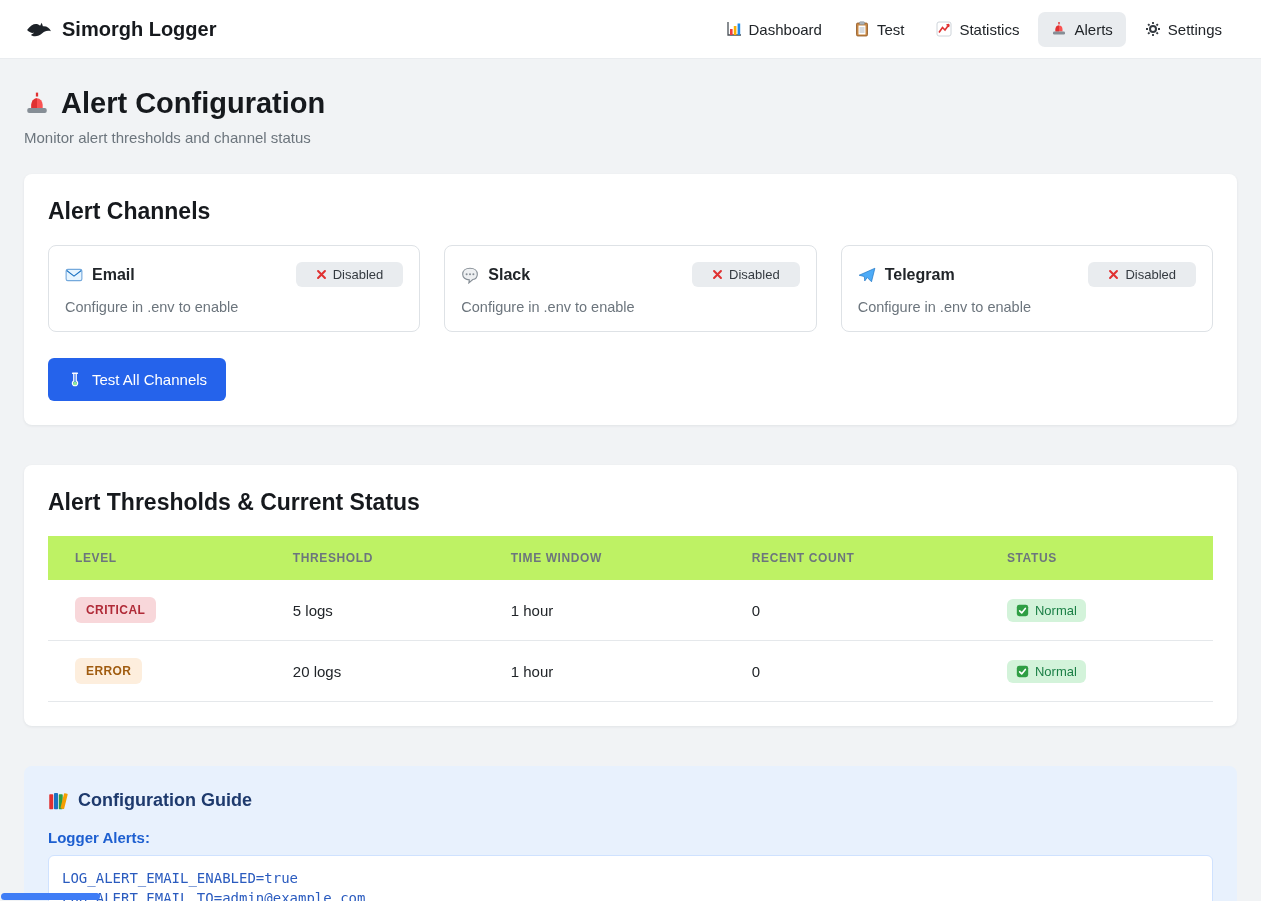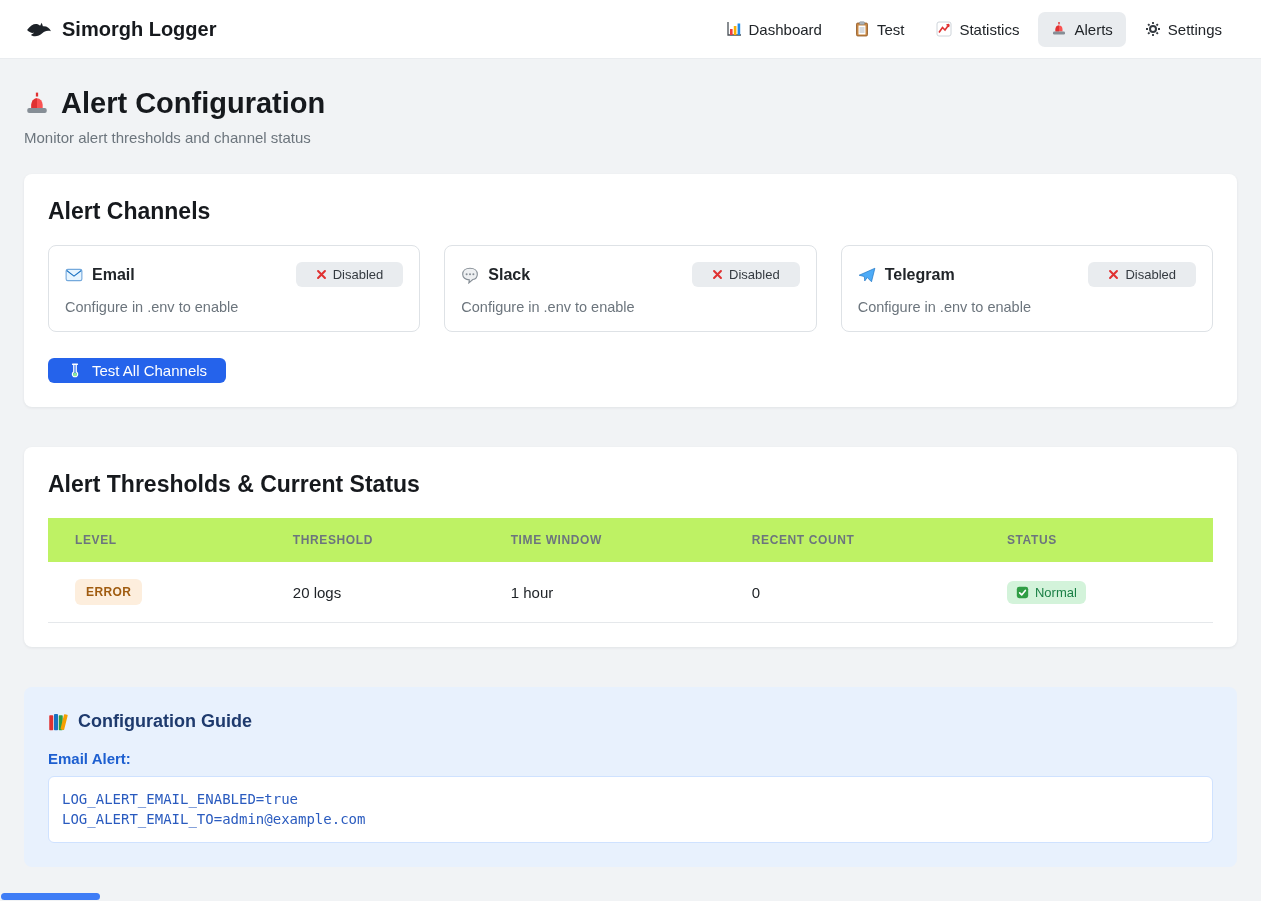--- a/index.html
+++ b/index.html
@@ -73,21 +73,21 @@
     background: #e9ecef; color: #343a40;
     border-radius: 6px; padding: 5px 20px;
     font-size: 13px;
   }
   .channel-hint { margin-top: 12px; font-size: 14.5px; color: #6c757d; }
   .btn-primary {
     margin-top: 26px;
     display: inline-flex; align-items: center; gap: 9px;
     background: #2563eb; color: #ffffff;
     border: none; border-radius: 6px;
-    padding: 4px 19px;
+    padding: 13px 19px;
     font-family: inherit; font-size: 15px;
     cursor: pointer;
   }
 
   
   .thresholds-table { width: 100%; border-collapse: collapse; margin-top: 20px; }
   .thresholds-table th {
     background: #bef264;
     text-align: left;
     font-size: 12px; font-weight: 600;
@@ -358,20 +358,39 @@
           <th>LEVEL</th>
           <th>THRESHOLD</th>
           <th>TIME WINDOW</th>
           <th>RECENT COUNT</th>
           <th>STATUS</th>
         </tr>
       </thead>
       <tbody>
         <tr>
           <td>
+            <span class="level-badge level-critical">CRITICAL</span>
+          </td>
+          <td>5 logs</td>
+          <td>1 hour</td>
+          <td>0</td>
+          <td>
+            <span class="ok-badge">
+              <span>
+                <svg class="icon13" viewBox="0 0 16 16">
+                  <rect x="1" y="1" width="14" height="14" rx="3" fill="#2f9e44"></rect>
+                  <path d="M4.5 8.5 L7 11 L11.5 5.5" stroke="#ffffff" stroke-width="2" fill="none" stroke-linecap="round" stroke-linejoin="round"></path>
+                </svg>
+              </span>
+              <span>Normal</span>
+            </span>
+          </td>
+        </tr>
+        <tr>
+          <td>
             <span class="level-badge level-error">ERROR</span>
           </td>
           <td>20 logs</td>
           <td>1 hour</td>
           <td>0</td>
           <td>
             <span class="ok-badge">
               <span>
                 <svg class="icon13" viewBox="0 0 16 16">
                   <rect x="1" y="1" width="14" height="14" rx="3" fill="#2f9e44"></rect>
@@ -391,20 +410,20 @@
       <span>
         <svg class="icon20" viewBox="0 0 16 16">
           <rect x="1" y="2.5" width="3.2" height="12" rx="0.6" fill="#e03131"></rect>
           <rect x="4.8" y="1.5" width="3.2" height="13" rx="0.6" fill="#1971c2"></rect>
           <rect x="8.6" y="2.5" width="3.2" height="12" rx="0.6" fill="#2f9e44"></rect>
           <rect x="11.4" y="1.8" width="3" height="12.6" rx="0.6" fill="#f59f00" transform="rotate(14 12.9 8)"></rect>
         </svg>
       </span>
       <span>Configuration Guide</span>
     </h2>
-    <div class="guide-label">Email Alert:</div>
+    <div class="guide-label">Logger Alerts:</div>
     <pre class="code-block">LOG_ALERT_EMAIL_ENABLED=true
 LOG_ALERT_EMAIL_TO=admin@example.com</pre>
   </section>
 
 </main>
 
 <div class="hscroll-thumb"></div>
 
 </body></html>

